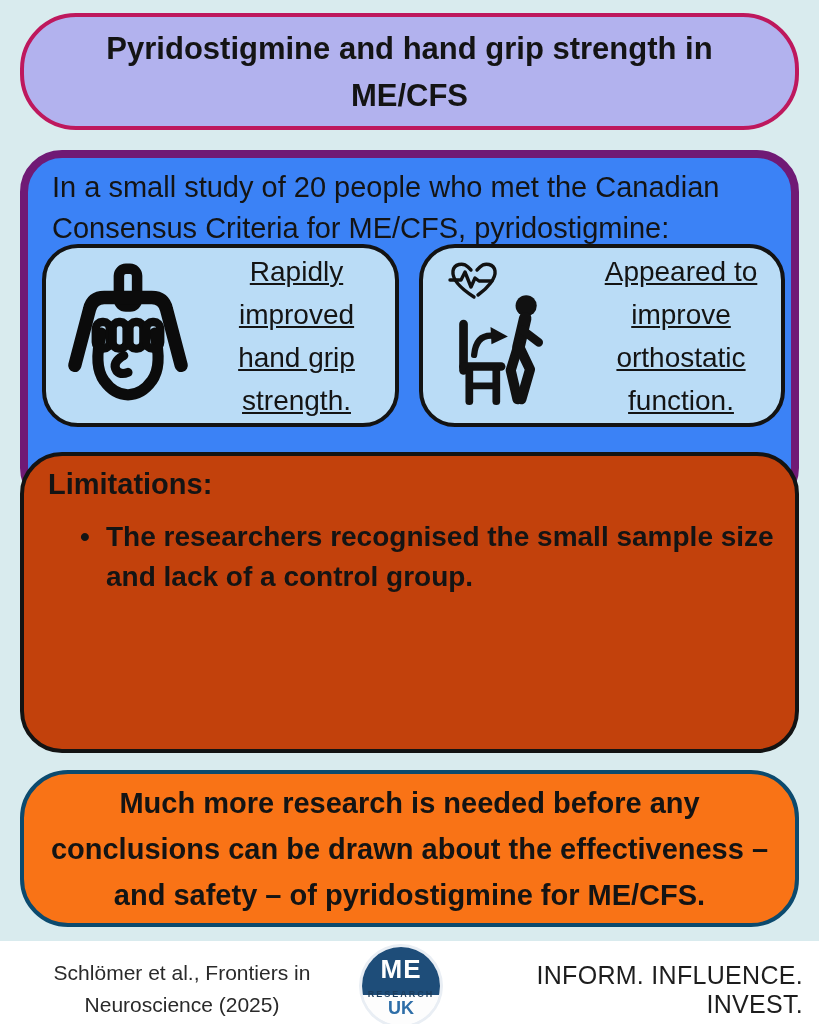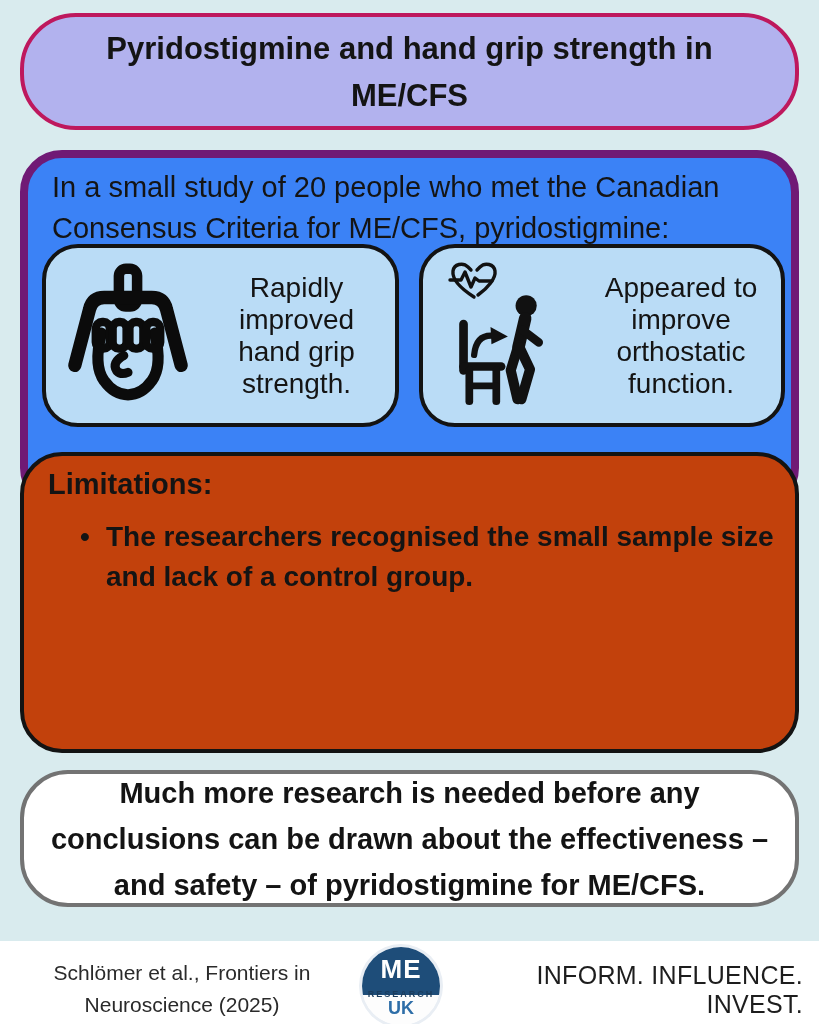--- a/index.html
+++ b/index.html
@@ -15,37 +15,37 @@
 
   
   .study-box { position:absolute; left:20px; top:150px; width:779px; height:360px;
     background:#3b82f6; border:8px solid #701a75; border-radius:42px; }
   .study-intro { margin:9px 16px 0 24px; font-size:29px; line-height:41px; }
   .cards { position:absolute; left:14px; top:86px; width:743px; display:flex; gap:20px; }
   .card { height:183px; background:#badcf6; border:4px solid #131313; border-radius:36px;
     display:flex; align-items:center; }
   .card-grip { width:360px; }
   .card-ortho { width:369px; position:relative; }
-  .card-text { flex:1; text-align:center; font-size:28px; line-height:32px; padding:0 10px; }
+  .card-text { flex:1; text-align:center; font-size:28px; line-height:43px; padding:0 10px;text-decoration:underline; }
   .grip-svg { margin-left:12px; flex:0 0 auto; }
   .ortho-icons { position:relative; width:158px; height:175px; flex:0 0 auto; }
   .heart-svg { position:absolute; left:24px; top:12px; }
   .person-svg { position:absolute; left:28px; top:40px; }
 
   
   .limitations-box { position:absolute; left:20px; top:452px; width:779px; height:301px;
     background:#c2410c; border:4px solid #131313; border-radius:42px; padding:9px 14px 0 24px; }
   .lim-heading { font-size:29px; font-weight:700; line-height:38px; }
   .lim-list { list-style:none; margin-top:14px; padding-left:32px;font-weight:bold; }
   .lim-list li { position:relative; padding-left:26px; font-size:28px; line-height:40px; margin-bottom:4px; }
   .lim-list li::before { content:"\2022"; position:absolute; left:0; top:0; }
 
   
-  .conclusion-box { position:absolute; left:20px; top:770px; width:779px; height:137px;
-    background:#ffffff; border:4px solid #737373; border-radius:48px;
+  .conclusion-box { position:absolute; left:20px; top:770px; width:779px; height:157px;
+    background:#f97316; border:4px solid #0c4a6e; border-radius:48px;
     display:flex; align-items:center; justify-content:center; text-align:center; }
   .conclusion-box span { max-width:724px; font-size:29px; font-weight:700; line-height:46px; }
 
   
   .footer-band { position:absolute; left:0; top:941px; width:819px; height:83px; background:#ffffff; }
   .citation { position:absolute; left:26px; top:16px; width:312px; text-align:center;
     font-size:21px; line-height:32px; color:#2a2a2a; }
   .logo { position:absolute; left:362px; top:6px; width:78px; height:78px; border-radius:50%;
     overflow:hidden; background:linear-gradient(#1e4d79 0 61%, #fdfdfd 61% 100%);
     box-shadow:0 0 0 3px #e9eef4; text-align:center; }

